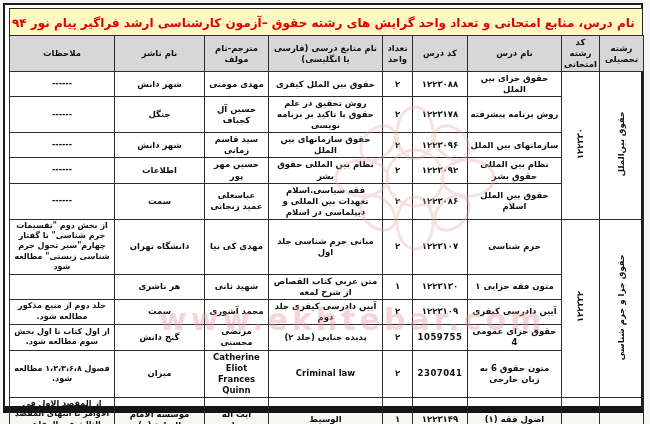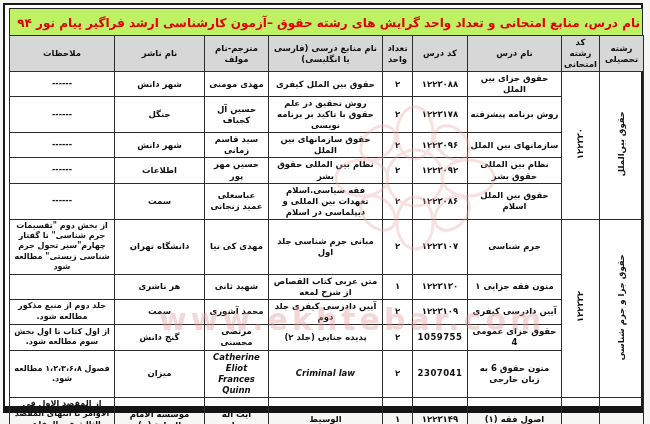--- a/index.html
+++ b/index.html
@@ -7,33 +7,33 @@
     width:650px;height:424px;background:#f6f6f4;position:relative;overflow:hidden;
     font-family:"DejaVu Sans","Liberation Sans",sans-serif;
   }
   .frame{
     position:absolute;left:3px;top:3px;width:640px;height:410px;
     background:#ffffff;border:2px solid #1b1b1b;border-bottom:7px solid #141414;
     box-sizing:border-box;
   }
   .content{position:absolute;left:9px;top:8px;width:634px;z-index:1;}
   .title-bar{
-    border:1px solid #262626;background:#bef264;text-align:right;padding:3px 2px 4px 2px;
+    border:1px solid #262626;background:#fef9c3;text-align:left;padding:3px 2px 4px 2px;
   }
   .title-text{color:#e30000;font-weight:bold;font-size:12px;line-height:1.2;}
   table{border-collapse:collapse;table-layout:fixed;width:634px;direction:rtl;margin-top:-1px;}
   th,td{
     border:1px solid #2c2c2c;padding:1px 2px;text-align:center;vertical-align:middle;
     font-size:8.5px;font-weight:bold;color:#101010;line-height:1.3;
     overflow:hidden;word-wrap:break-word;
   }
   thead th{background:#d7d7d7;height:26px;font-size:8.5px;}
   td.notes-cell{font-size:8px;}
   td.code-cell{letter-spacing:.5px;}
-  .ltr{direction:ltr;font-style:italic;}
+  .ltr{direction:ltr;}
   .vtext{
     writing-mode:vertical-rl;transform:rotate(180deg);
     white-space:nowrap;display:inline-block;max-height:160px;letter-spacing:1px;
   }
   
   .watermark-text{
     position:absolute;left:159px;top:302px;z-index:5;pointer-events:none;
     font-size:30px;font-weight:bold;letter-spacing:4px;opacity:.40;direction:ltr;
   }
   .watermark-flower{position:absolute;left:300px;top:88px;z-index:5;pointer-events:none;opacity:.35;}

